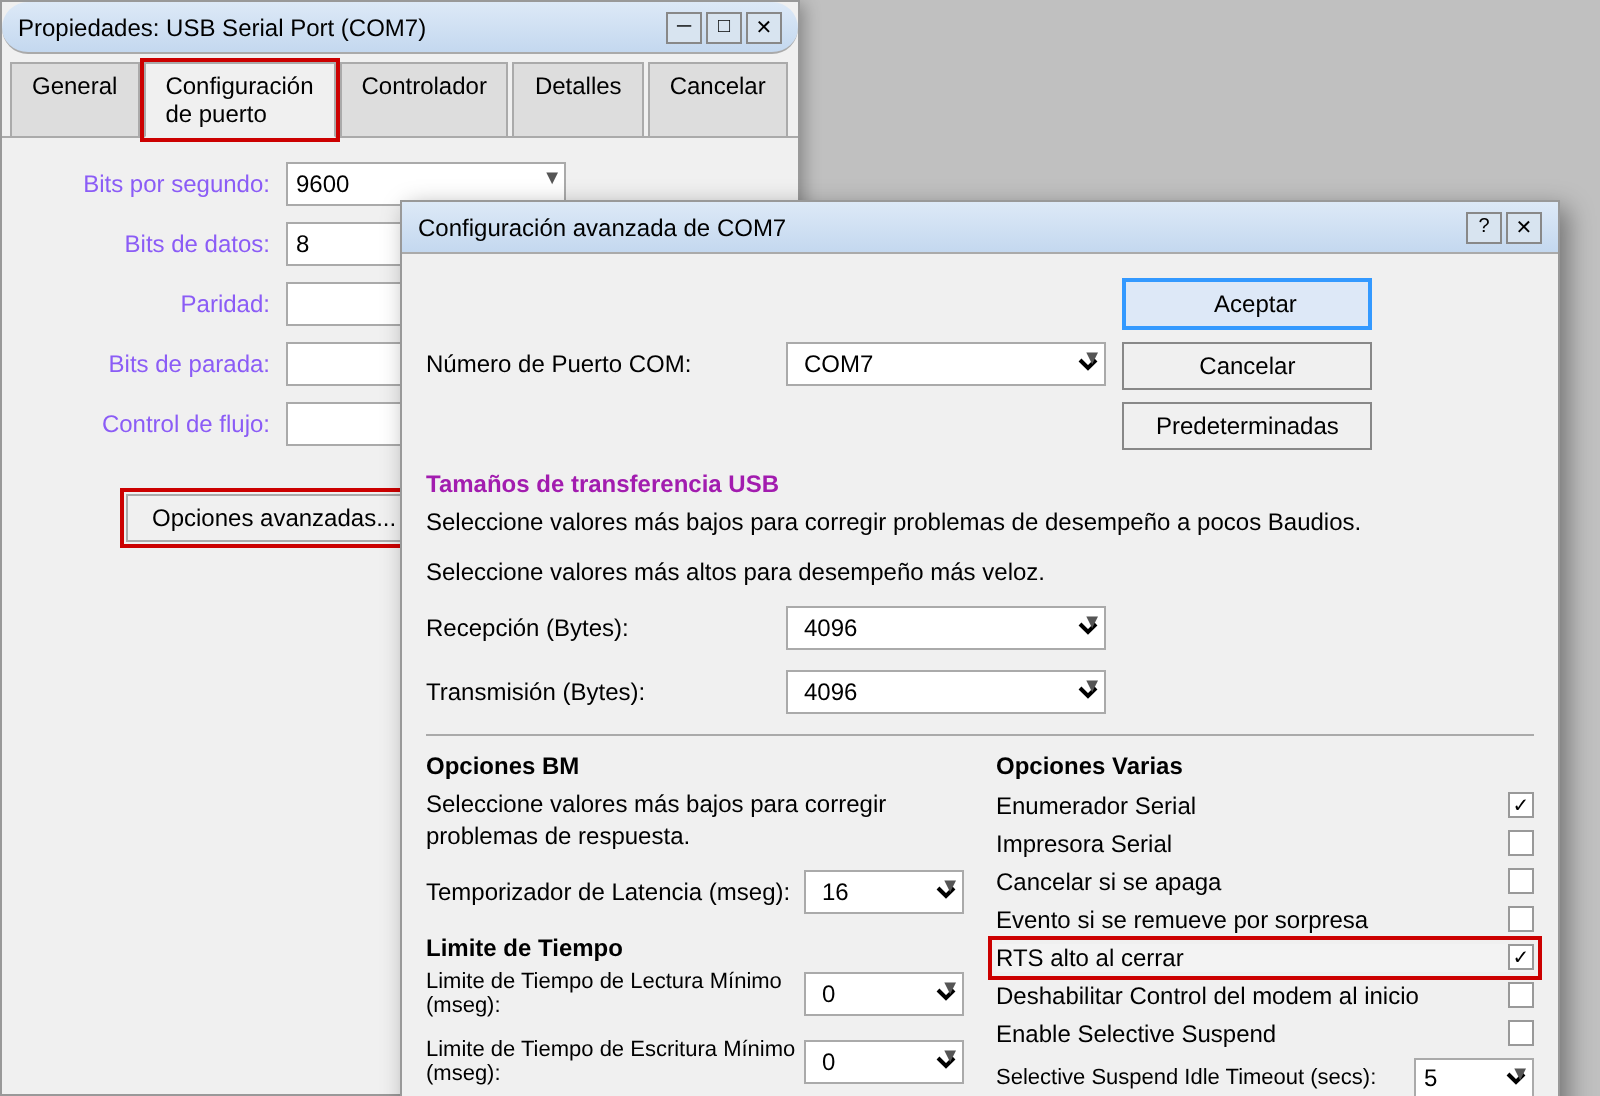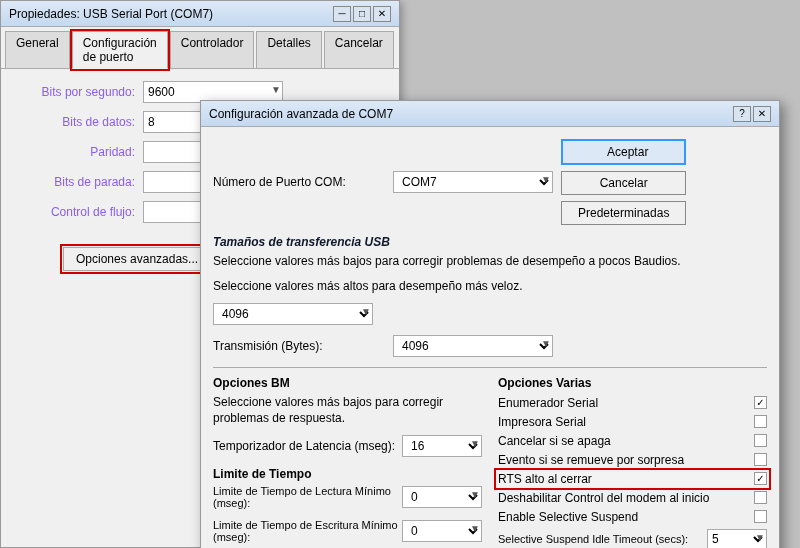--- a/index.html
+++ b/index.html
@@ -16,20 +16,21 @@
       box-shadow: 2px 2px 8px rgba(0,0,0,0.3);
     }
     .props-titlebar {
       background: linear-gradient(to bottom, #dde9f7, #c4d8ef);
       padding: 4px 8px;
       display: flex;
       align-items: center;
       justify-content: space-between;
       border-bottom: 1px solid #aaa;
       height: 26px;
+      border-radius: 13px;
     }
     .props-title { font-size: 12px; color: #000; }
     .titlebar-controls { display: flex; gap: 2px; }
     .titlebar-btn {
       width: 18px; height: 16px;
       background: #d8e4f0;
       border: 1px solid #888;
       cursor: pointer;
       font-size: 10px;
       display: flex; align-items: center; justify-content: center;
@@ -143,22 +144,21 @@
       width: 160px;
       height: 22px;
       border: 1px solid #aaa;
       background: #fff;
       padding: 1px 4px;
     }
 
     .section-header {
       font-weight: bold;
       margin: 6px 0 4px 0;
-      color: #0f172a;
-      font-style: italic;
+      color: #a21caf;
     }
     .section-desc {
       color: #000;
       margin-bottom: 8px;
       line-height: 1.4;
     }
 
     .two-col {
       display: flex;
       gap: 16px;
@@ -339,20 +339,21 @@
         <button class="action-btn">Cancelar</button>
         <button class="action-btn">Predeterminadas</button>
       </div>
     </div>
 
     <div class="section-header">Tamaños de transferencia USB</div>
     <div class="section-desc">Seleccione valores más bajos para corregir problemas de desempeño a pocos Baudios.</div>
     <div class="section-desc">Seleccione valores más altos para desempeño más veloz.</div>
 
     <div class="adv-row">
+      <span class="adv-label">Recepción (Bytes):</span>
       <div class="select-wrapper">
         <select class="adv-select">
           <option>4096</option>
         </select>
         <span class="select-arrow">▼</span>
       </div>
     </div>
     <div class="adv-row">
       <span class="adv-label">Transmisión (Bytes):</span>
       <div class="select-wrapper">

